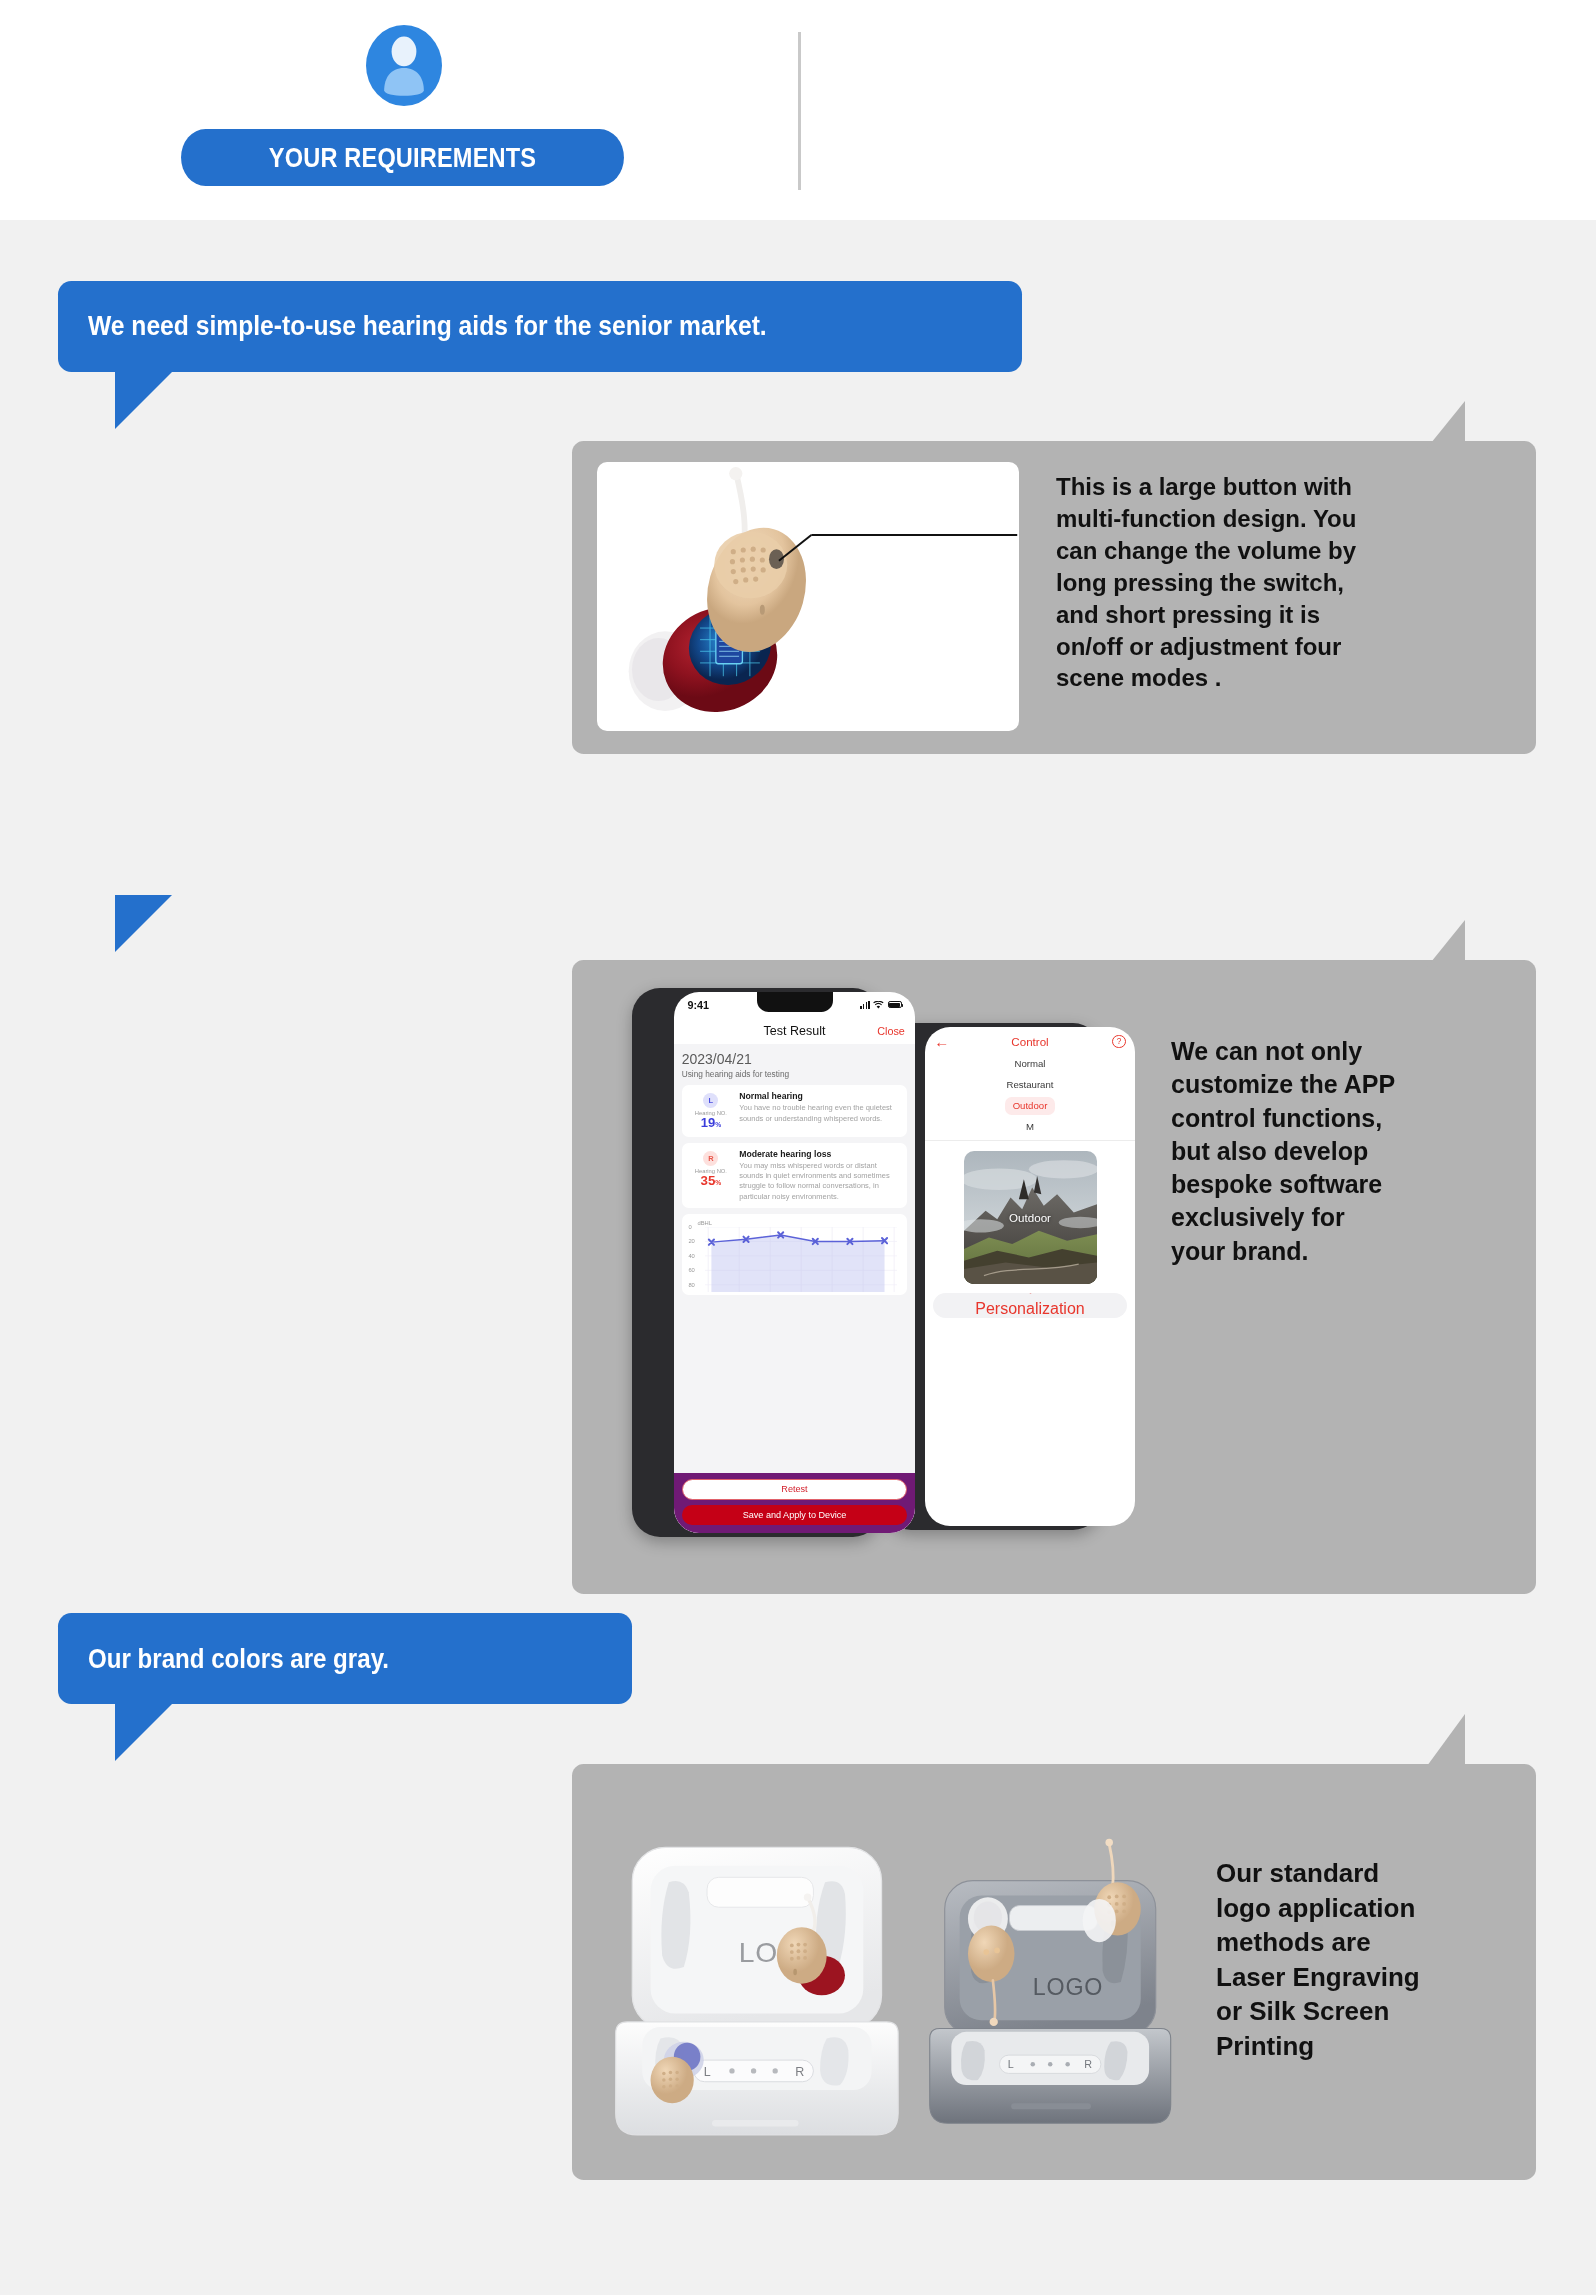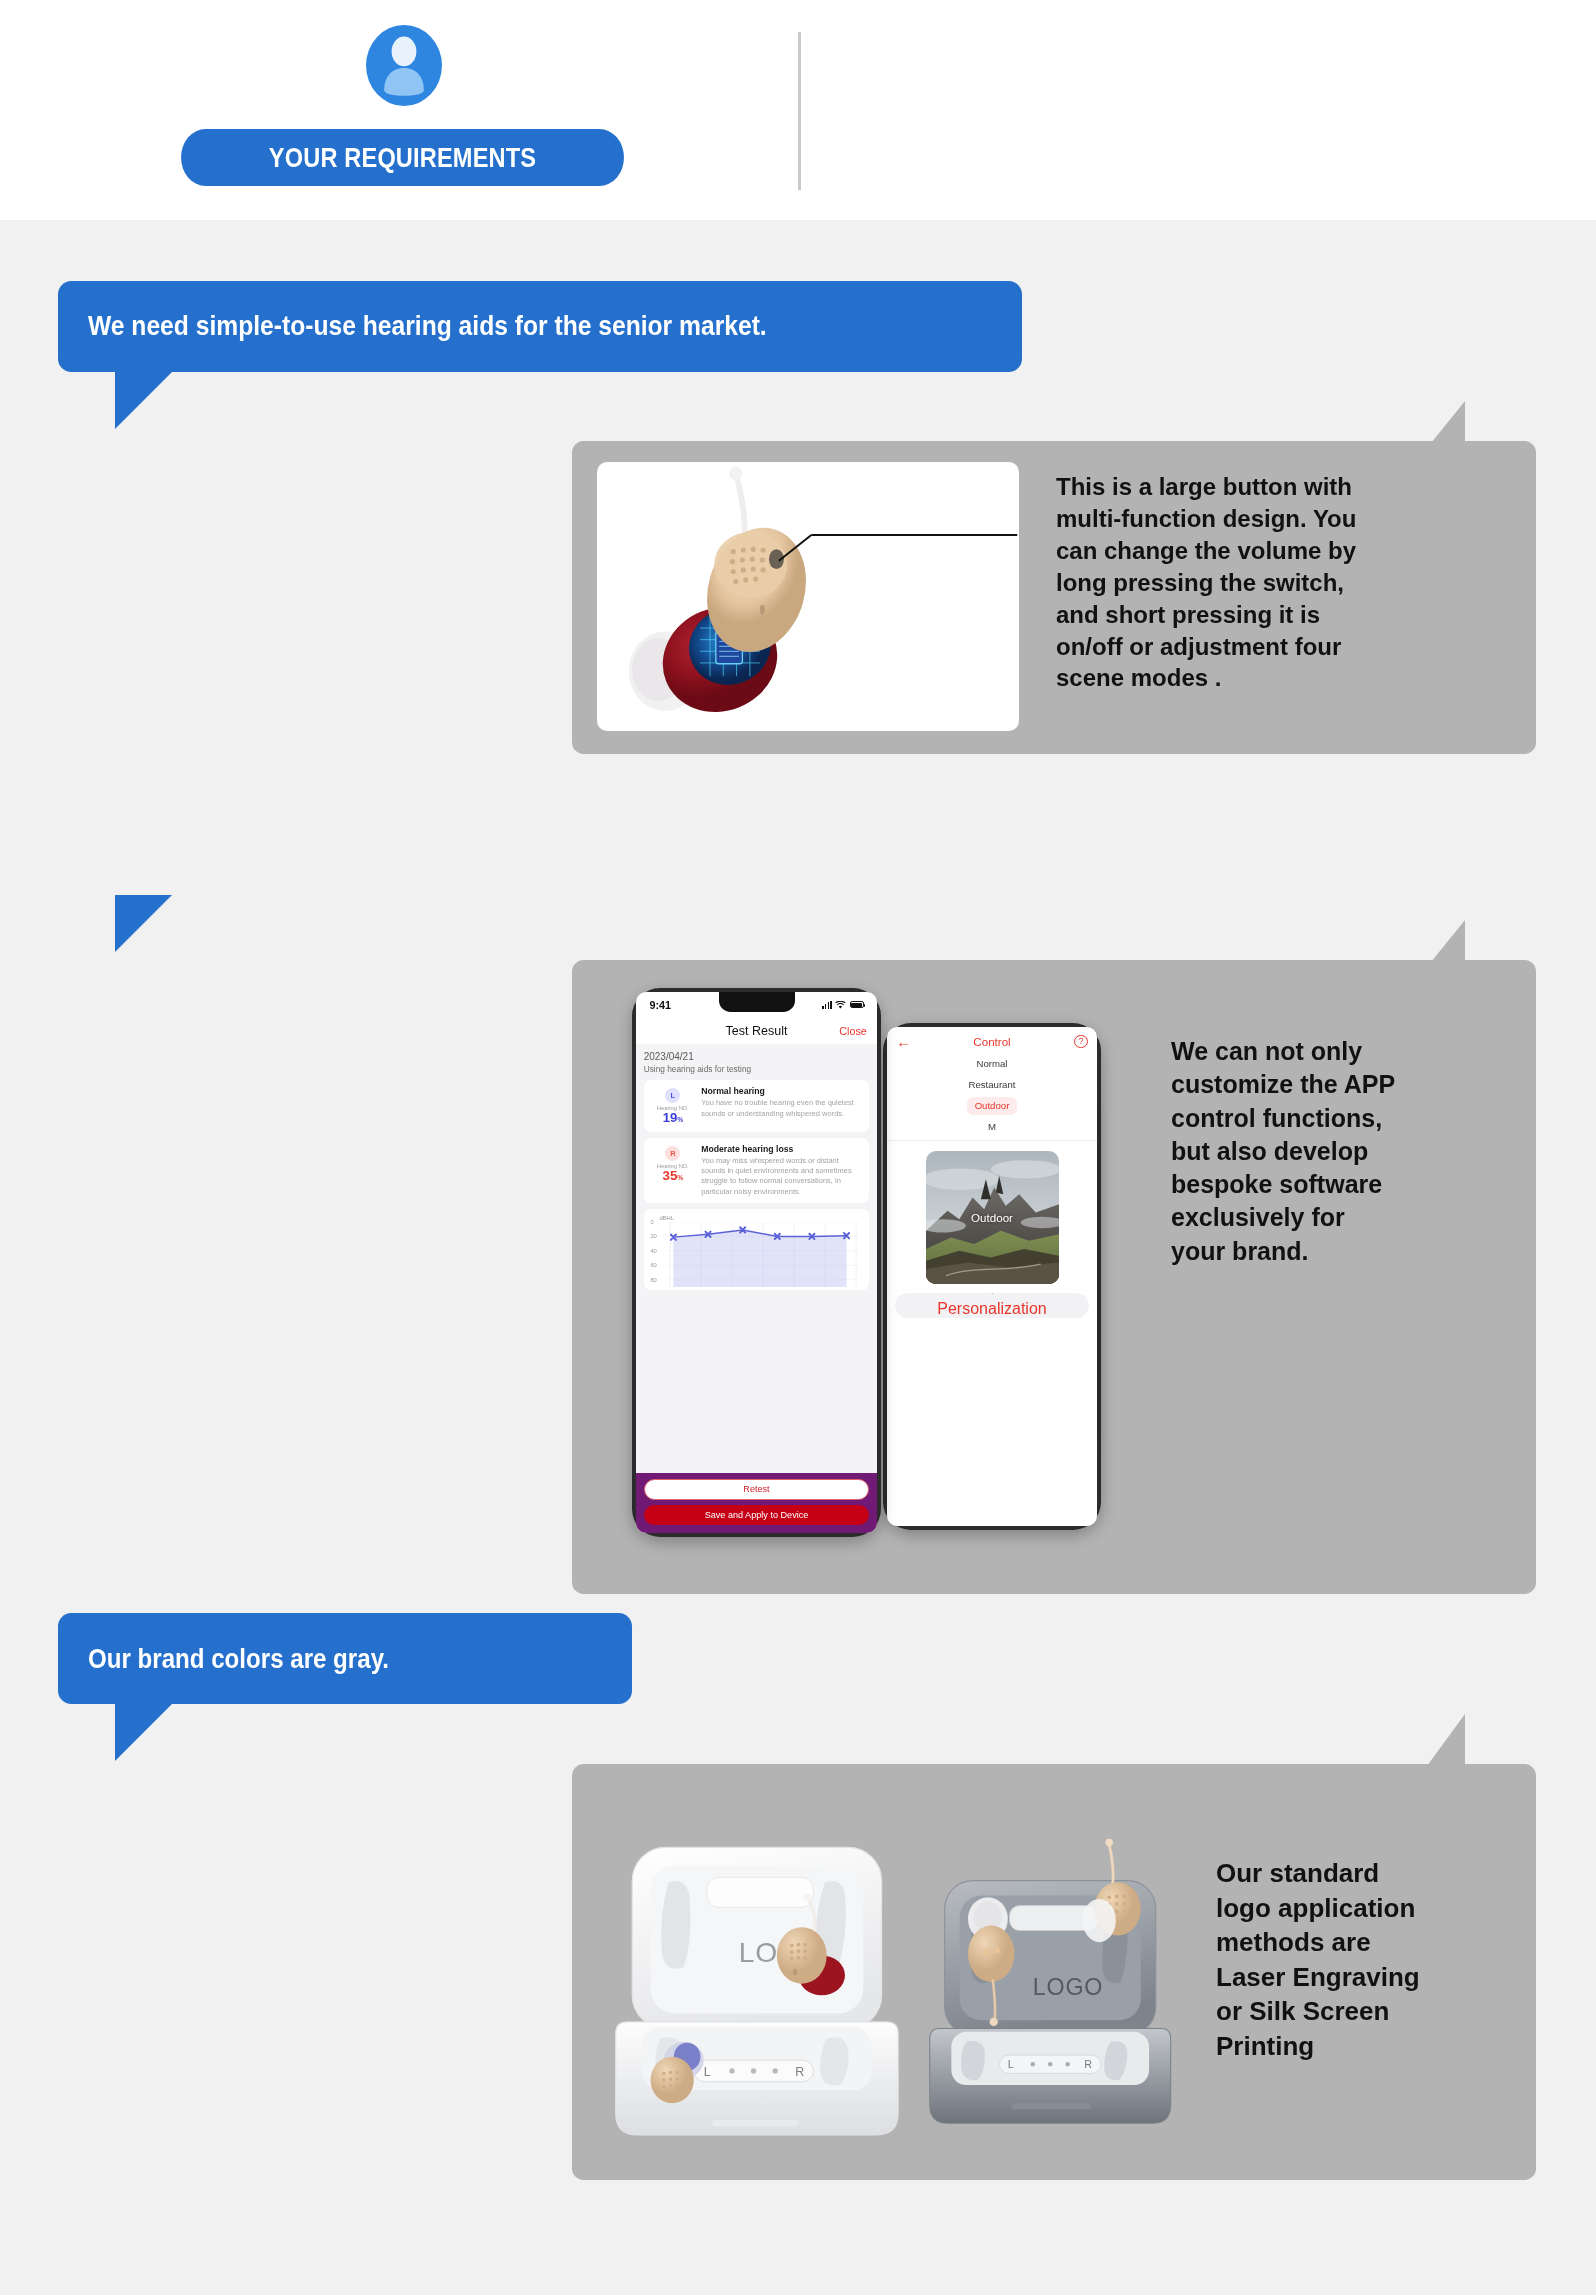--- a/index.html
+++ b/index.html
@@ -111,23 +111,24 @@
   .phone {
     position: absolute;
     background: #2b2b2e;
     border-radius: 28px;
     padding: 4.2px;
     box-shadow: 0 5px 15px rgba(0,0,0,.28);
   }
   .phone-screen {
     width: 100%; height: 100%;
     background: #ffffff;
-    border-radius: 10px;
+    border-radius: 25px;
     overflow: hidden;
     position: relative;
+    margin-left: 38px;
   }
   .statusbar {
     height: 25px;
     display: flex;
     align-items: center;
     justify-content: space-between;
     padding: 0 13.3px;
     font-size: 10.8px;
     font-weight: bold;
     color: #111;
@@ -157,21 +158,21 @@
     display: flex; align-items: center; justify-content: center;
     position: relative;
     font-size: 12.5px;
     color: #111;
   }
   .navbar .right-action {
     position: absolute; right: 10px;
     color: #e8362c; font-size: 10.8px;
   }
   .content-area { background: #f4f4f6; padding: 6.7px 7.5px; height: calc(100% - 52px); position: relative; }
-  .meta-date { font-size: 10px; color: #5a5a5a; }
+  .meta-date { font-size: 14px; color: #5a5a5a; }
   .meta-sub { font-size: 8.3px; color: #6b6b6b; margin-top: 2.5px; }
   .res-card {
     background: #fff; border-radius: 6.7px; margin-top: 5.8px;
     padding: 5.8px 6.7px 6.7px 6.7px; display: flex; gap: 5.8px;
   }
   .res-left { width: 45px; flex: none; text-align: center; }
   .chip {
     width: 15px; height: 15px; border-radius: 50%;
     display: inline-flex; align-items: center; justify-content: center;
     font-size: 7.5px; font-weight: bold; margin-bottom: 2.5px;

